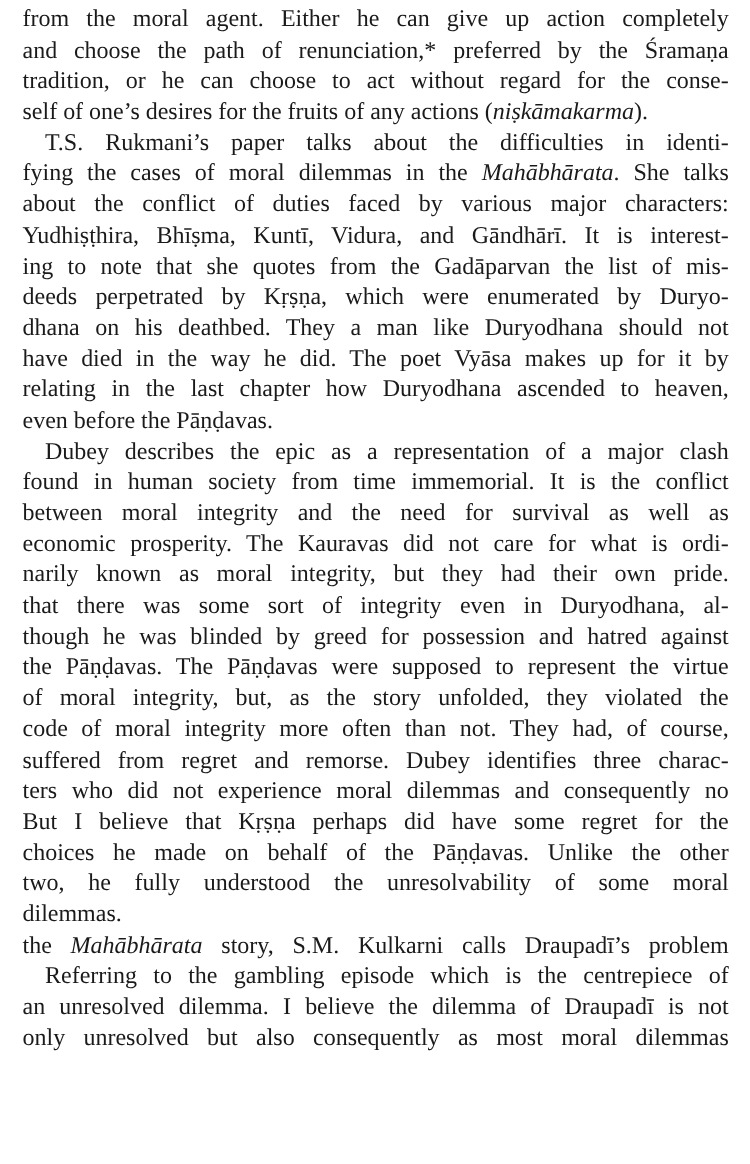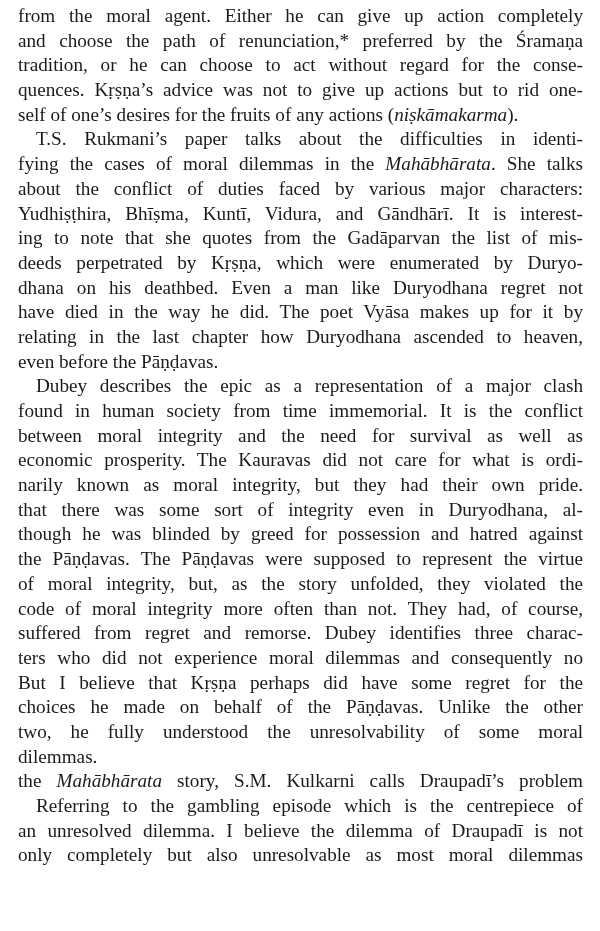--- a/index.html
+++ b/index.html
@@ -35,31 +35,30 @@
 </style>
 </head>
 <body>
 
 <div class="page">
   <div class="text" id="text-root">
       <div>
         <span class="line"><span class="seg">from the moral agent. Either he can give up action completely</span></span>
         <span class="line"><span class="seg">and choose the path of renunciation,* preferred by the Śramaṇa</span></span>
         <span class="line"><span class="seg">tradition, or he can choose to act without regard for the conse-</span></span>
-        <span class="line"><span class="seg">quences. Kṛṣṇa’s advice was not to give up actions but to rid one-</span></span>
         <span class="line last"><span class="seg">self of one’s desires for the fruits of any actions (</span><span class="seg i">niṣkāmakarma</span><span class="seg">).</span></span>
       </div>
       <div>
         <span class="line indent"><span class="seg">T.S. Rukmani’s paper talks about the difficulties in identi-</span></span>
         <span class="line"><span class="seg">fying the cases of moral dilemmas in the </span><span class="seg i">Mahābhārata</span><span class="seg">. She talks</span></span>
         <span class="line"><span class="seg">about the conflict of duties faced by various major characters:</span></span>
         <span class="line"><span class="seg">Yudhiṣṭhira, Bhīṣma, Kuntī, Vidura, and Gāndhārī. It is interest-</span></span>
         <span class="line"><span class="seg">ing to note that she quotes from the Gadāparvan the list of mis-</span></span>
         <span class="line"><span class="seg">deeds perpetrated by Kṛṣṇa, which were enumerated by Duryo-</span></span>
-        <span class="line"><span class="seg">dhana on his deathbed. Even a man like Duryodhana regret not</span></span>
+        <span class="line"><span class="seg">dhana on his deathbed. They a man like Duryodhana should not</span></span>
         <span class="line"><span class="seg">have died in the way he did. The poet Vyāsa makes up for it by</span></span>
         <span class="line"><span class="seg">relating in the last chapter how Duryodhana ascended to heaven,</span></span>
         <span class="line last"><span class="seg">even before the Pāṇḍavas.</span></span>
       </div>
       <div>
         <span class="line indent"><span class="seg">Dubey describes the epic as a representation of a major clash</span></span>
         <span class="line"><span class="seg">found in human society from time immemorial. It is the conflict</span></span>
         <span class="line"><span class="seg">between moral integrity and the need for survival as well as</span></span>
         <span class="line"><span class="seg">economic prosperity. The Kauravas did not care for what is ordi-</span></span>
         <span class="line"><span class="seg">narily known as moral integrity, but they had their own pride.</span></span>
@@ -72,16 +71,16 @@
         <span class="line"><span class="seg">ters who did not experience moral dilemmas and consequently no</span></span>
         <span class="line"><span class="seg">But I believe that Kṛṣṇa perhaps did have some regret for the</span></span>
         <span class="line"><span class="seg">choices he made on behalf of the Pāṇḍavas. Unlike the other</span></span>
         <span class="line"><span class="seg">two, he fully understood the unresolvability of some moral</span></span>
         <span class="line last"><span class="seg">dilemmas.</span></span>
       </div>
       <div>
         <span class="line"><span class="seg">the </span><span class="seg i">Mahābhārata</span><span class="seg"> story, S.M. Kulkarni calls Draupadī’s problem</span></span>
         <span class="line indent"><span class="seg">Referring to the gambling episode which is the centrepiece of</span></span>
         <span class="line"><span class="seg">an unresolved dilemma. I believe the dilemma of Draupadī is not</span></span>
-        <span class="line"><span class="seg">only completely but also unresolvable as most moral dilemmas</span></span>
+        <span class="line"><span class="seg">only unresolved but also consequently as most moral dilemmas</span></span>
       </div>
     </div>
 </div>
 
 </body></html>

